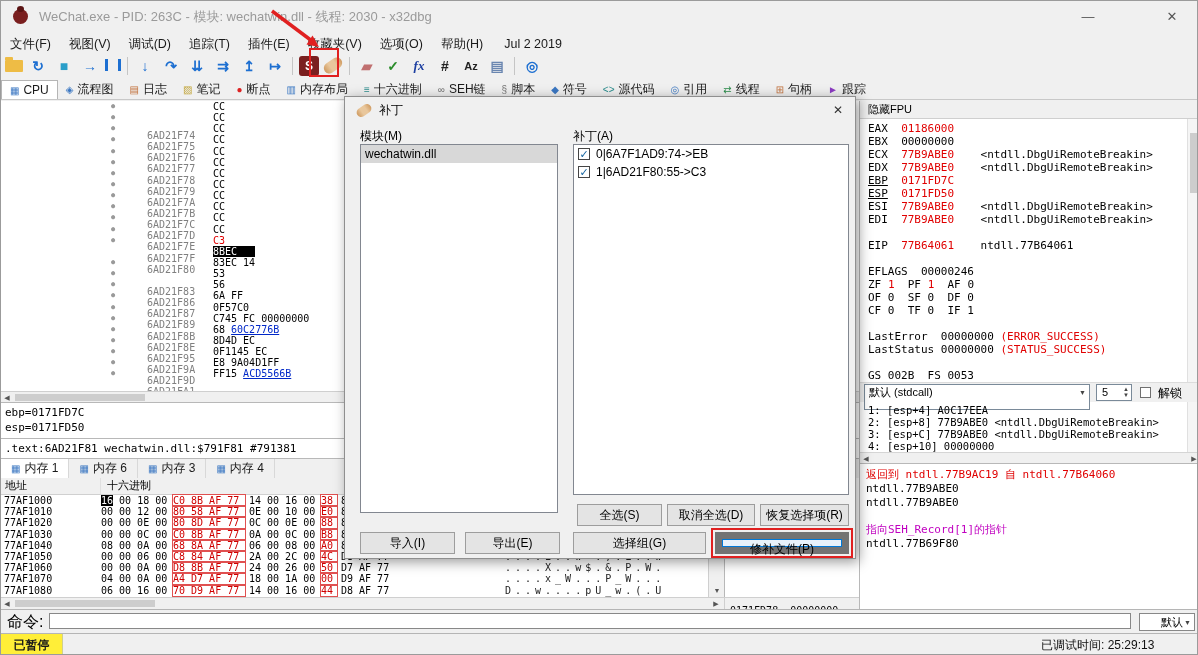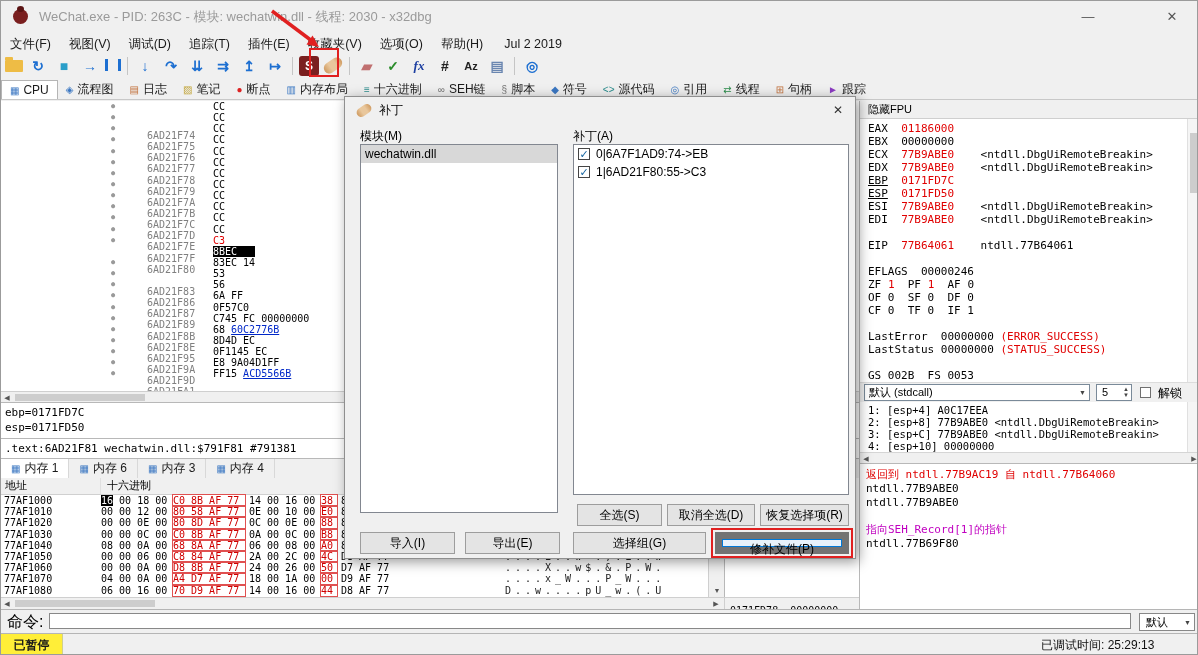--- a/index.html
+++ b/index.html
@@ -96,21 +96,21 @@
   .regs{position:absolute;left:858px;top:100px;width:340px;height:508px;background:#fff;border-left:1px solid #b8b8b8;box-sizing:border-box;}
   .fpubtn{position:absolute;left:0;top:0;width:100%;height:18px;background:#f0f0f0;border-bottom:1px solid #cfcfcf;
     font-size:11px;padding-left:8px;line-height:17px;box-sizing:border-box;}
   .reglines{position:absolute;left:0;top:18px;width:326px;height:263px;overflow:hidden;
     font-family:"DejaVu Sans Mono",monospace;font-size:11px;padding:3px 0 0 8px;white-space:pre;box-sizing:border-box;}
   .rline{height:13px;line-height:13px;}
   .red{color:#e00000;} .mag{color:#c000c0;} .ul{text-decoration:underline;}
   .regs-vscroll{position:absolute;right:0;top:18px;width:12px;height:333px;background:#f5f5f5;border-left:1px solid #e0e0e0;box-sizing:border-box;}
   .regs-vscroll .vthumb{position:absolute;left:2px;top:14px;width:7px;height:60px;background:#cdcdcd;}
   .convrow{position:absolute;left:0;top:281px;width:100%;height:20px;background:#f0f0f0;border-top:1px solid #dcdcdc;box-sizing:border-box;}
-  .combo{position:absolute;left:4px;top:1px;width:226px;height:17px;background:#fff;border:1px solid #7a8a99;
+  .combo{position:absolute;left:4px;top:1px;width:226px;height:26px;background:#fff;border:1px solid #7a8a99;
     font-size:11px;line-height:15px;padding-left:4px;box-sizing:border-box;}
   .combo-arr{position:absolute;right:3px;top:4px;font-size:7px;color:#444;line-height:7px;}
   .spin{position:absolute;left:236px;top:1px;width:36px;height:17px;background:#fff;border:1px solid #7a8a99;
     font-size:11px;line-height:15px;padding-left:5px;box-sizing:border-box;}
   .spin-arrs{position:absolute;right:2px;top:1px;font-size:6px;color:#444;line-height:6px;text-align:center;}
   .unlock-cb{position:absolute;left:280px;top:4px;width:11px;height:11px;background:#fff;border:1px solid #707070;box-sizing:border-box;}
   .unlock-lbl{position:absolute;left:298px;top:0;font-size:12px;line-height:20px;}
   .args{position:absolute;left:0;top:301px;width:326px;height:50px;font-family:"DejaVu Sans Mono",monospace;
     font-size:10.5px;padding:2px 0 0 8px;white-space:pre;box-sizing:border-box;overflow:hidden;}
   .aline{height:12px;line-height:12px;}
@@ -118,21 +118,21 @@
   .riinfo{position:absolute;left:0;top:362px;width:340px;height:146px;background:#fff;border-top:1px solid #b8b8b8;
     font-family:"DejaVu Sans Mono",monospace;font-size:11px;padding:4px 0 0 6px;white-space:pre;box-sizing:border-box;}
   .iline{height:13.8px;line-height:13.8px;}
 
   
   .cmdbar{position:absolute;left:0;top:608px;width:100%;height:24px;background:#f0f0f0;border-top:1px solid #b5b5b5;box-sizing:border-box;}
   .cmdlbl{position:absolute;left:6px;top:0;line-height:23px;font-size:16px;}
   .cmdinput{position:absolute;left:48px;top:3px;width:1082px;height:16px;background:#fff;border:1px solid #888;
     font-size:11px;padding:0 3px;box-sizing:border-box;font-family:"DejaVu Sans Mono",monospace;}
   .cmddrop{position:absolute;left:1138px;top:3px;width:56px;height:18px;background:#fff;border:1px solid #888;
-    font-size:11px;line-height:16px;padding-left:6px;box-sizing:border-box;}
+    font-size:11px;line-height:16px;padding-left:21px;box-sizing:border-box;}
   .cmddrop .combo-arr{top:5px;}
   .statusbar{position:absolute;left:0;top:632px;width:100%;height:23px;background:#f0f0f0;border-top:1px solid #b5b5b5;
     font-size:12px;box-sizing:border-box;}
   .badge{position:absolute;left:0;top:0;width:62px;height:22px;background:#ffee38;color:#1a1a1a;text-align:center;
     line-height:22px;font-weight:bold;border-right:1px solid #cfcf90;box-sizing:border-box;}
   .sbmsg{position:absolute;left:72px;top:0;line-height:22px;color:#111;}
   .sbtime{position:absolute;left:1040px;top:0;line-height:22px;color:#111;}
 
   
   .dlg{position:absolute;left:343px;top:95px;width:512px;height:463px;background:#f0f0f0;border:1px solid #8f8f8f;

